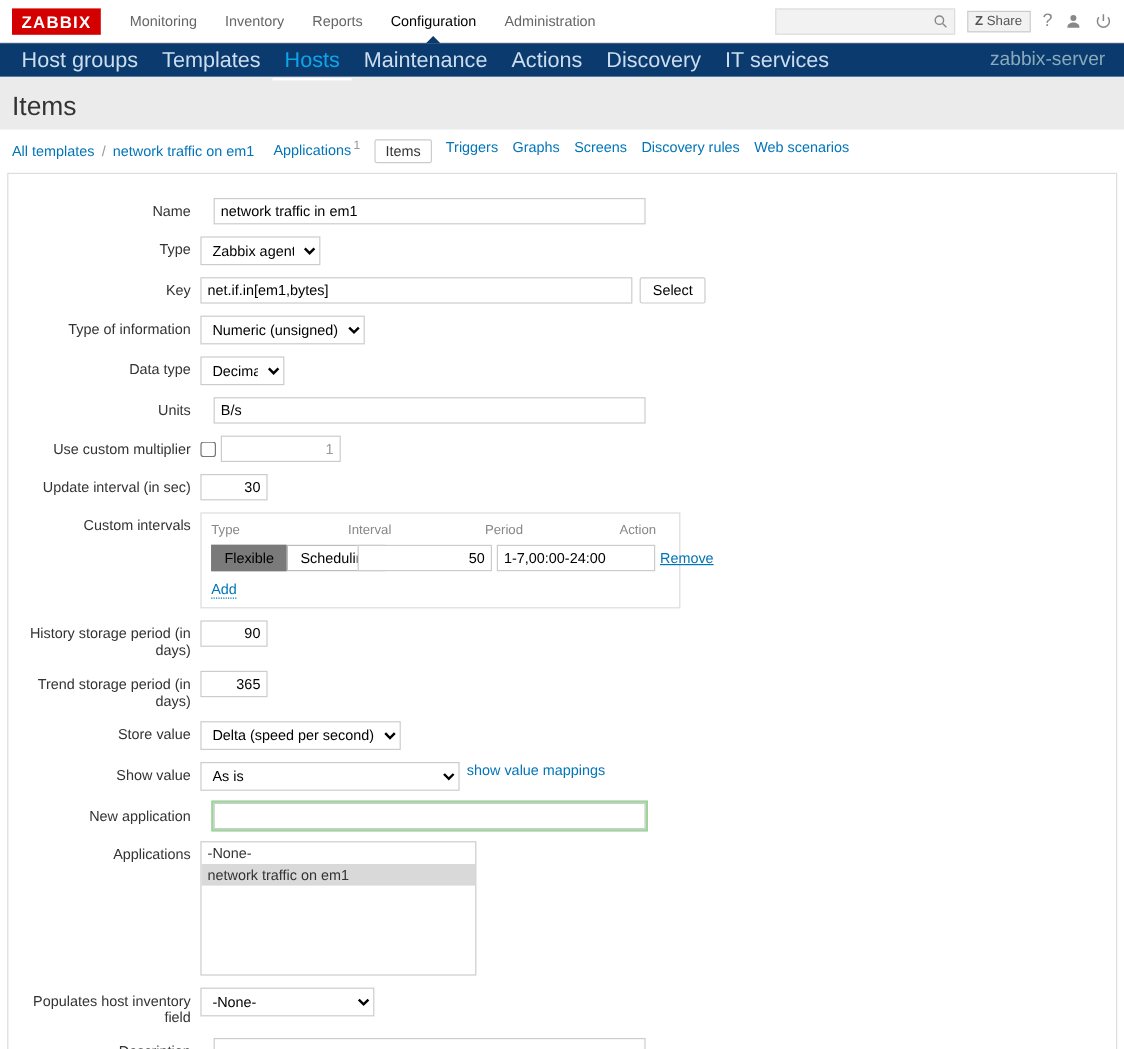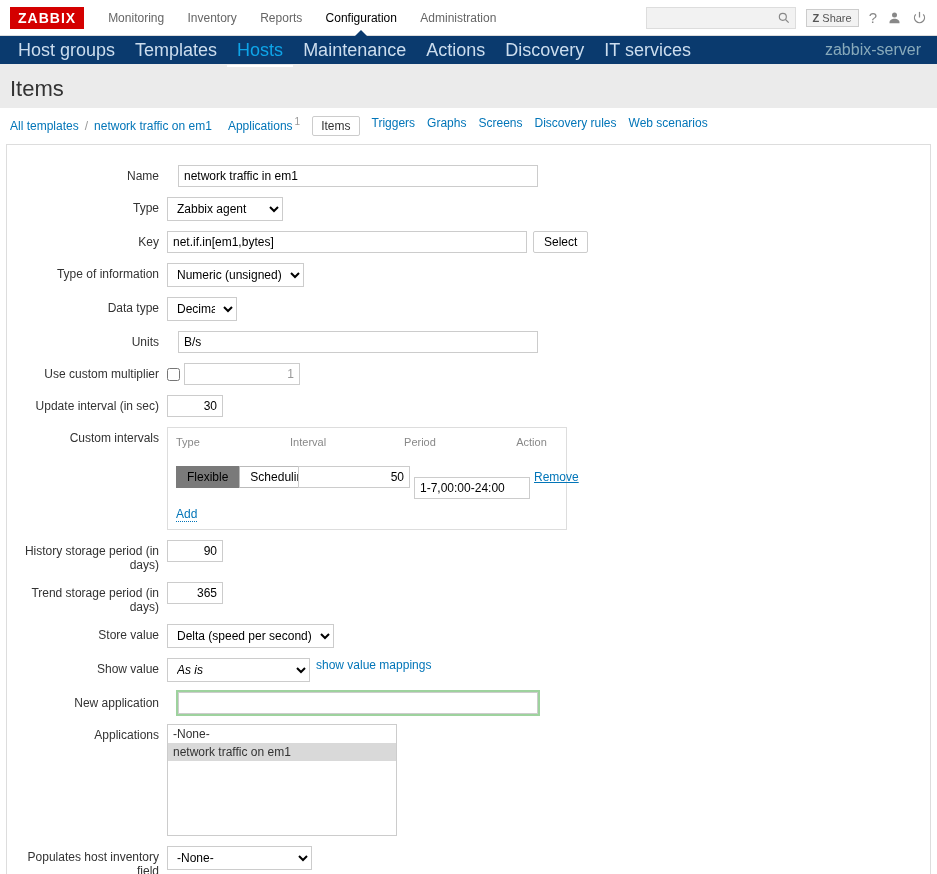--- a/index.html
+++ b/index.html
@@ -25,22 +25,22 @@
 .breadcrumbs .sep { color: #999; }
 .tabs { display: inline-flex; gap: 12px; margin-left: 10px; }
 .tabs a { color: #0275b8; text-decoration: none; }
 .tabs a.sel { background: #fff; border: 1px solid #ccc; padding: 2px 8px; color: #333; border-radius: 2px; }
 .tabs sup { color: #999; font-size: 10px; margin-left: 2px; }
 .content { border: 1px solid #ddd; margin: 0 6px; padding: 20px 10px 20px 10px; }
 .formrow { display: flex; align-items: flex-start; margin-bottom: 10px; }
 .formrow > label { width: 150px; text-align: right; padding-right: 8px; padding-top: 4px; color: #333; }
 input[type=text], select, textarea { border: 1px solid #ccc; padding: 3px 5px; font-size: 12px; background: #fff; }
 .w360 { width: 360px; margin-left: 11px; }
-.w100 { width: 116px; }
-.w180 { width: 143px; font-style: italic; }
+.w100 { width: 100px; }
+.w180 { width: 216px; }
 .w56 { width: 56px; text-align: right; }
 .key-input { width: 360px; background: #fcf6d4; border: 1px solid #dcd48c; }
 .btn { background: #fff; border: 1px solid #ccc; padding: 3px 10px; cursor: pointer; font-size: 12px; border-radius: 2px; }
 .seg { display: flex; }
 .seg button { border: 1px solid #bbb; padding: 3px 10px; background: #fff; cursor: pointer; font-size: 12px; }
 .seg button.on { background: #7a7a7a; color: #000000; border-color: #7a7a7a; }
 .interval-box { border: 1px solid #ddd; padding: 8px; width: 400px; }
 .interval-head { display: flex; color: #888; font-size: 11px; margin-bottom: 6px; }
 .interval-head span:nth-child(1){ width:120px; }
 .interval-head span:nth-child(2){ width:120px; }
@@ -181,21 +181,21 @@
         <span>Interval</span>
         <span>Period</span>
         <span>Action</span>
       </div>
       <div class="interval-row">
         <div class="seg" style="width:118px;">
           <button class="on" style="flex:1;">Flexible</button>
           <button style="flex:1;">Scheduling</button>
         </div>
         <input type="text" style="width: 112px; text-align: right;" value="50">
-        <input type="text" style="width: 116px; margin-top: 23px;" value="1-7,00:00-24:00">
+        <input type="text" style="width: 132px;" value="1-7,00:00-24:00">
         <a class="link">Remove</a>
       </div>
       <div style="margin-top:8px;">
         <a class="link-dotted">Add</a>
       </div>
     </div>
   </div>
 
   <div class="formrow">
     <label>History storage period (in days)</label>

